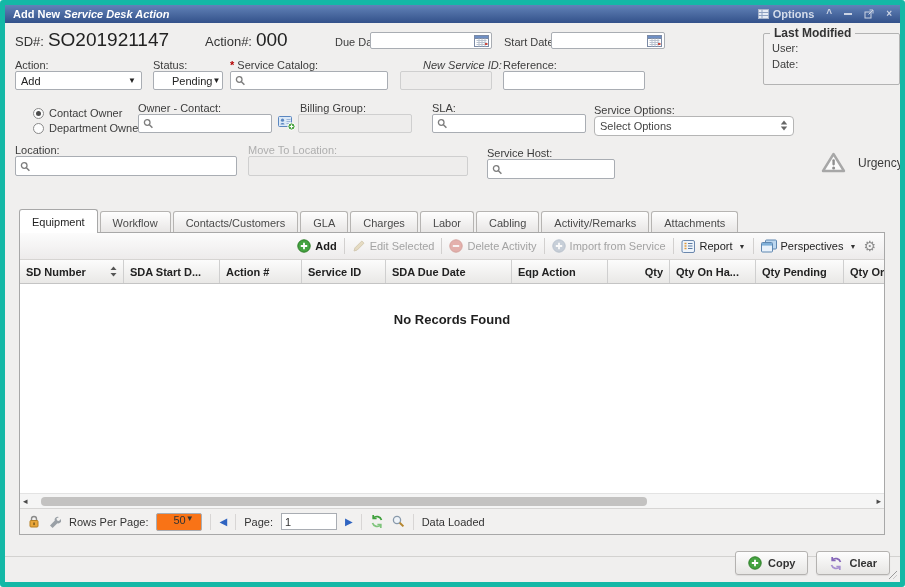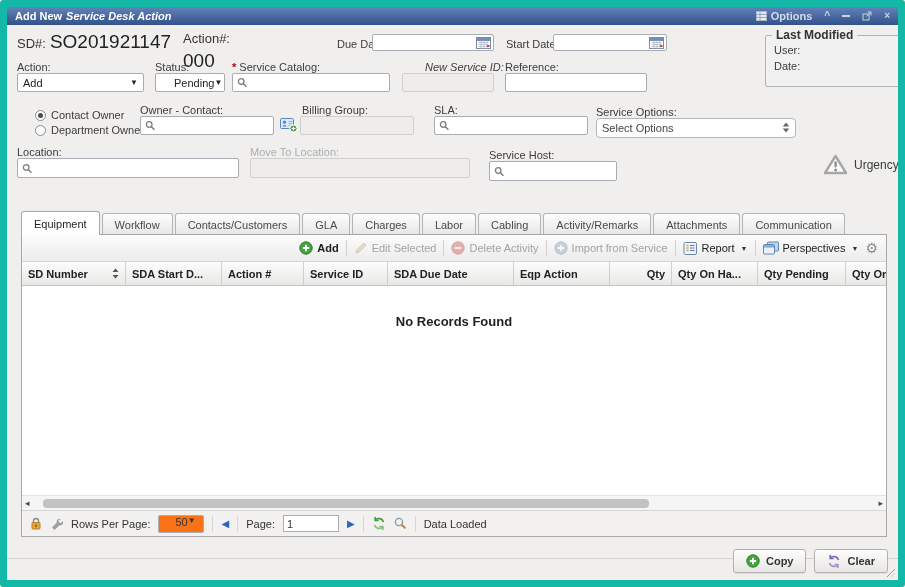--- a/index.html
+++ b/index.html
@@ -1,17 +1,17 @@
 <!DOCTYPE html>
 <html><head>
 <meta charset="utf-8">
 <style>
   * { margin:0; padding:0; box-sizing:border-box; }
   html,body { width:905px; height:587px; font-family:"Liberation Sans",sans-serif; background:#fff; }
-  .dialog { position:relative; width:905px; height:587px; background:#f0efee; border:7px solid #14b8a6; border-radius:3px; overflow:hidden; }
+  .dialog { position:relative; width:905px; height:587px; background:#f0efee; border:5px solid #14b8a6; border-radius:3px; overflow:hidden; }
 
   
   .titlebar { height:18px; background:linear-gradient(#6283b8,#33518a); display:flex; align-items:center; padding:0 8px; color:#fff; font-size:11px; font-weight:bold; }
   .title-prefix { margin-right:4px; }
   .title-emph { font-style:italic; }
   .tb-right { margin-left:auto; display:flex; align-items:center; gap:12px; color:#d4dcea; }
   .tb-options { display:flex; align-items:center; gap:4px; font-weight:bold; cursor:default; }
   .winbtn { font-size:10px; font-weight:bold; line-height:1; color:#ccd4e4; cursor:default; }
   .minbar { width:8px; height:2px; background:#ccd4e4; display:inline-block; }
 
@@ -29,21 +29,21 @@
   .sel .car { margin-left:auto; font-size:8px; color:#222; }
   .sel.rounded { border-radius:4px; border-color:#b5b5b5; color:#444; }
   .search { gap:4px; }
   .req { color:#b30000; font-weight:bold; }
   .radio { position:absolute; display:flex; align-items:center; gap:5px; font-size:11px; color:#3c3c3c; }
   .rdot { width:11px; height:11px; border-radius:50%; border:1px solid #8a8a8a; background:#fdfdfd; display:inline-flex; align-items:center; justify-content:center; }
   .rdot.on::after { content:""; width:5px; height:5px; border-radius:50%; background:#4c4c4c; }
   .groupbox { position:absolute; left:758px; top:10px; width:137px; height:52px; border:1px solid #b3b3b3; border-radius:2px; background:#f2f1f1; }
   .groupbox .legend { position:absolute; top:-8px; left:6px; background:#f1f0ef; padding:0 4px; font-size:12px; font-weight:bold; color:#333; }
   .groupbox .line { position:absolute; left:8px; font-size:11px; color:#3c3c3c; }
-  .urgency { position:absolute; left:816px; top:129px; display:flex; align-items:center; gap:6px; }
+  .urgency { position:absolute; left:816px; top:129px; display:flex; align-items:center; gap:12px; }
   .urgency .txt { font-size:12px; color:#3a3a3a; }
 
   
   .tabs { position:absolute; left:14px; top:186px; display:flex; align-items:flex-end; height:24px; }
   .tab { height:22px; padding:0 12px; margin-right:2px; display:flex; align-items:center; font-size:11px; color:#4a4a4a; background:linear-gradient(#fefefe,#e7e5e4); border:1px solid #b6b4b2; border-bottom:none; border-radius:3px 3px 0 0; cursor:default; }
   .tab.active { height:24px; background:#fff; color:#1f1f1f; position:relative; z-index:3; border-color:#a8a8a8; }
 
   
   .panel { position:absolute; left:14px; top:209px; width:866px; height:303px; background:#fff; border:1px solid #a8a8a8; display:flex; flex-direction:column; z-index:2; }
   .gtoolbar { height:27px; flex:none; background:linear-gradient(#fcfcfc,#edebeb); border-bottom:1px solid #d6d4d2; display:flex; align-items:center; justify-content:flex-end; padding:0 8px; gap:7px; font-size:11px; }
@@ -104,21 +104,21 @@
       <span class="winbtn">×</span>
     </span>
   </div>
 
   <div class="content">
 
     <div class="bigpair" style="left:10px; top:6px;">
       <span class="k">SD#:</span>
       <span class="v">SO201921147</span>
     </div>
-    <div class="bigpair" style="left:176px; top:6px;flex-direction:column;">
+    <div class="bigpair" style="left:200px; top:6px;">
       <span class="k">Action#:</span>
       <span class="v">000</span>
     </div>
     <span class="lbl" style="left:330px; top:13px;">Due Date:</span>
     <div class="tb" style="left:365px; top:9px; width:122px; height:17px;">
       <span></span>
       <span class="cal">
         <svg width="15" height="13">
             <rect x="0.5" y="1.5" width="14" height="11" fill="#fff" stroke="#7b8aa5"></rect>
             <rect x="0.5" y="1.5" width="14" height="3" fill="#6f8fc4" stroke="#7b8aa5"></rect>
@@ -277,23 +277,20 @@
           <span>Labor</span>
         </div>
       <div class="tab">
           <span>Cabling</span>
         </div>
       <div class="tab">
           <span>Activity/Remarks</span>
         </div>
       <div class="tab">
           <span>Attachments</span>
-        </div>
-      <div class="tab">
-          <span>Communication</span>
         </div>
     </div>
 
     <div class="panel">
 
       <div class="gtoolbar">
         <span class="tool">
           <svg width="14" height="14">
               <circle cx="7" cy="7" r="6.2" fill="#44a340" stroke="#2e7d28"></circle>
               <path d="M7 3.8v6.4M3.8 7h6.4" stroke="#fff" stroke-width="1.8"></path>

